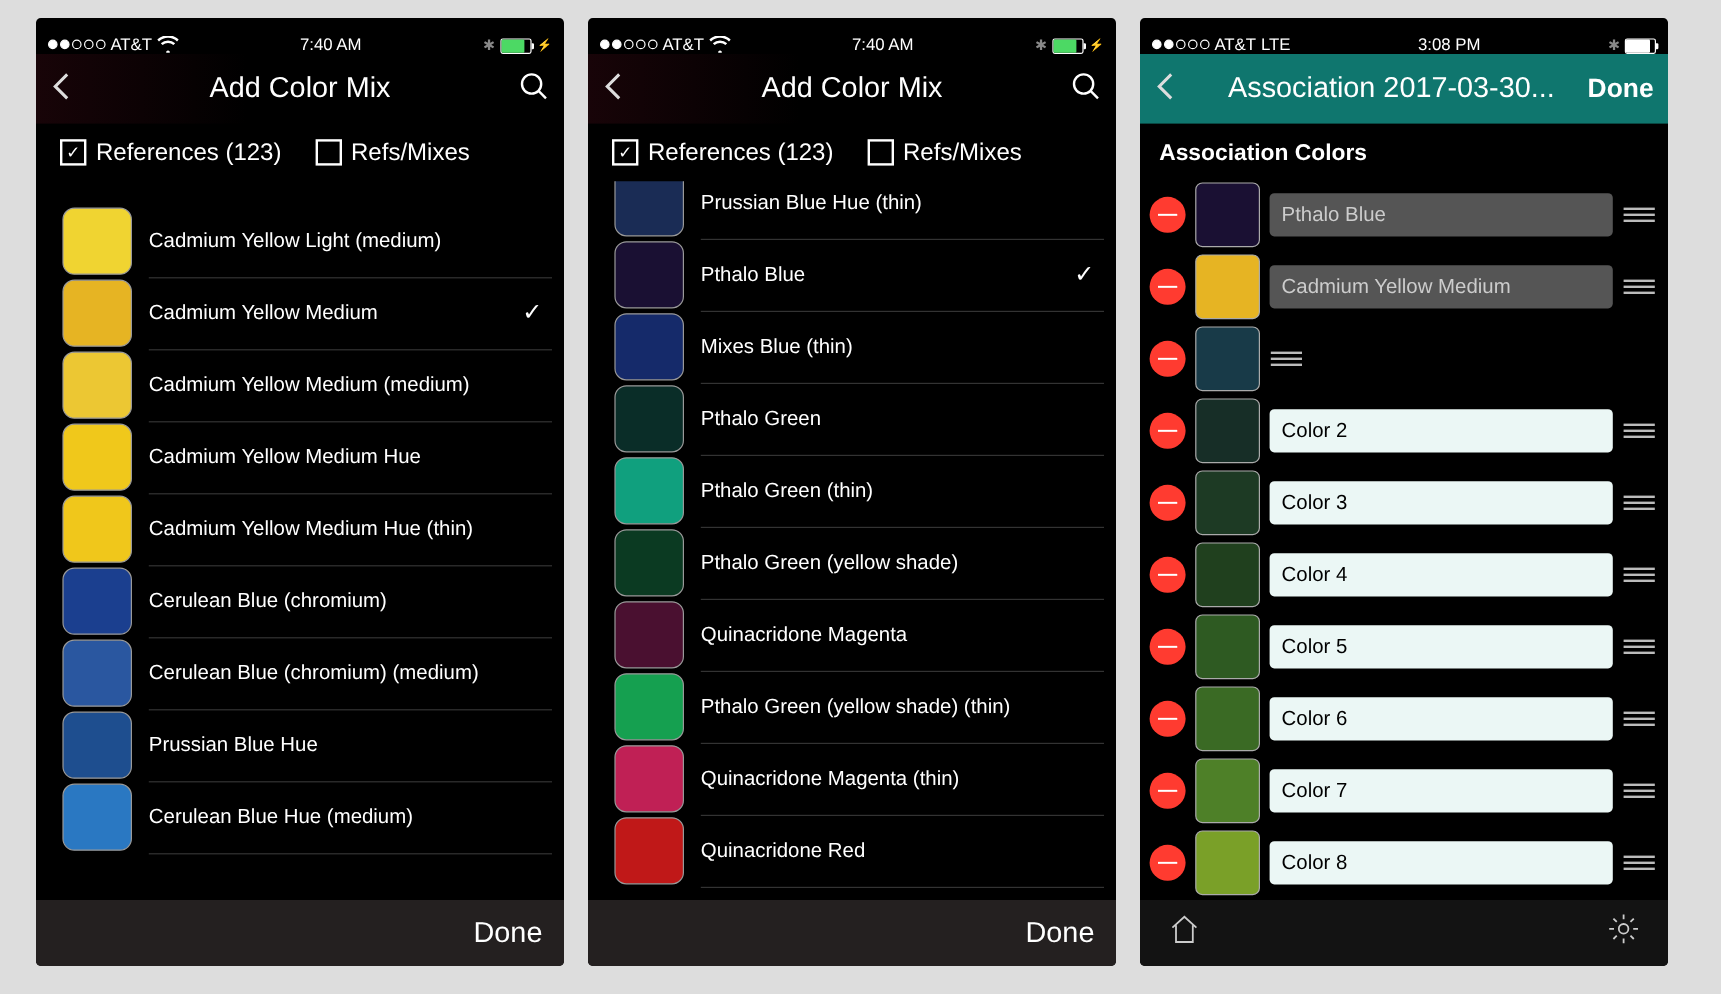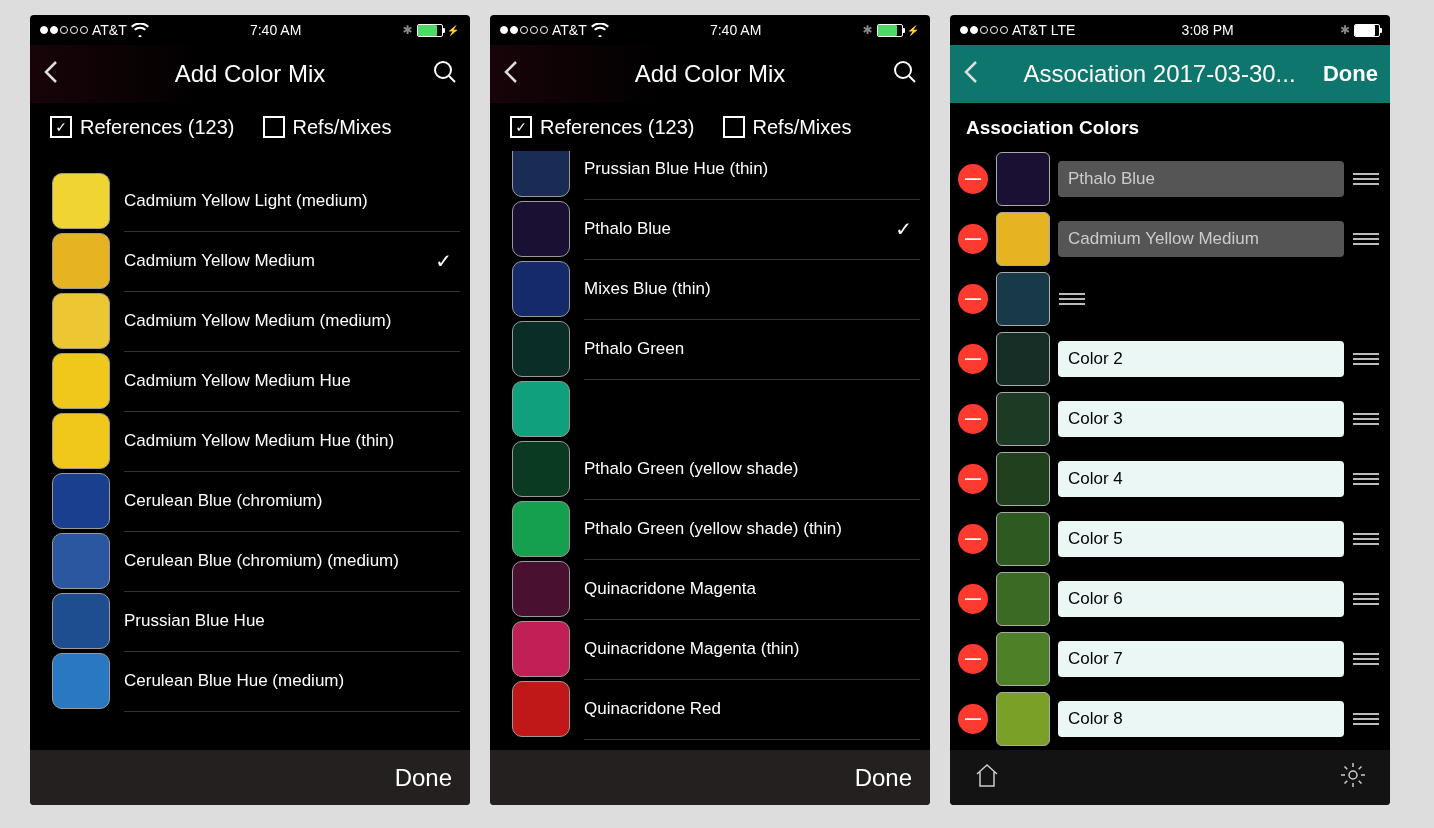--- a/index.html
+++ b/index.html
@@ -22,21 +22,21 @@
     overflow: hidden;
     display: flex;
     flex-direction: column;
     position: relative;
   }
 
   
   .status-bar {
     height: 30px;
     display: flex;
-    align-items: center;
+    align-items: flex-end;
     justify-content: space-between;
     padding: 0 10px;
     color: #fff;
     font-size: 14px;
   }
   .status-left, .status-right { display: flex; align-items: center; gap: 4px; }
   .status-center { font-weight: 500; }
   .signal-dots { display: flex; gap: 2px; }
   .dot { width: 6px; height: 6px; border-radius: 50%; border: 1px solid #fff; }
   .dot.filled { background: #fff; }
@@ -361,37 +361,40 @@
           </div>
         </div>
         <div class="row" style="">
           <div class="swatch" style="background:#0a2d28"></div>
           <div class="label-cell">
             <span style="flex:1">Pthalo Green</span>
           </div>
         </div>
         <div class="row" style="">
           <div class="swatch" style="background:#10a07e"></div>
+          <div class="label-cell">
+            <span style="flex:1">Pthalo Green (thin)</span>
+          </div>
         </div>
         <div class="row" style="">
           <div class="swatch" style="background:#0b3a22"></div>
           <div class="label-cell">
             <span style="flex:1">Pthalo Green (yellow shade)</span>
           </div>
         </div>
         <div class="row" style="">
+          <div class="swatch" style="background:#4a1030"></div>
+          <div class="label-cell">
+            <span style="flex:1">Quinacridone Magenta</span>
+          </div>
+        </div>
+        <div class="row" style="">
           <div class="swatch" style="background:#15a050"></div>
           <div class="label-cell">
             <span style="flex:1">Pthalo Green (yellow shade) (thin)</span>
-          </div>
-        </div>
-        <div class="row" style="">
-          <div class="swatch" style="background:#4a1030"></div>
-          <div class="label-cell">
-            <span style="flex:1">Quinacridone Magenta</span>
           </div>
         </div>
         <div class="row" style="">
           <div class="swatch" style="background:#c02055"></div>
           <div class="label-cell">
             <span style="flex:1">Quinacridone Magenta (thin)</span>
           </div>
         </div>
         <div class="row" style="">
           <div class="swatch" style="background:#c01818"></div>

